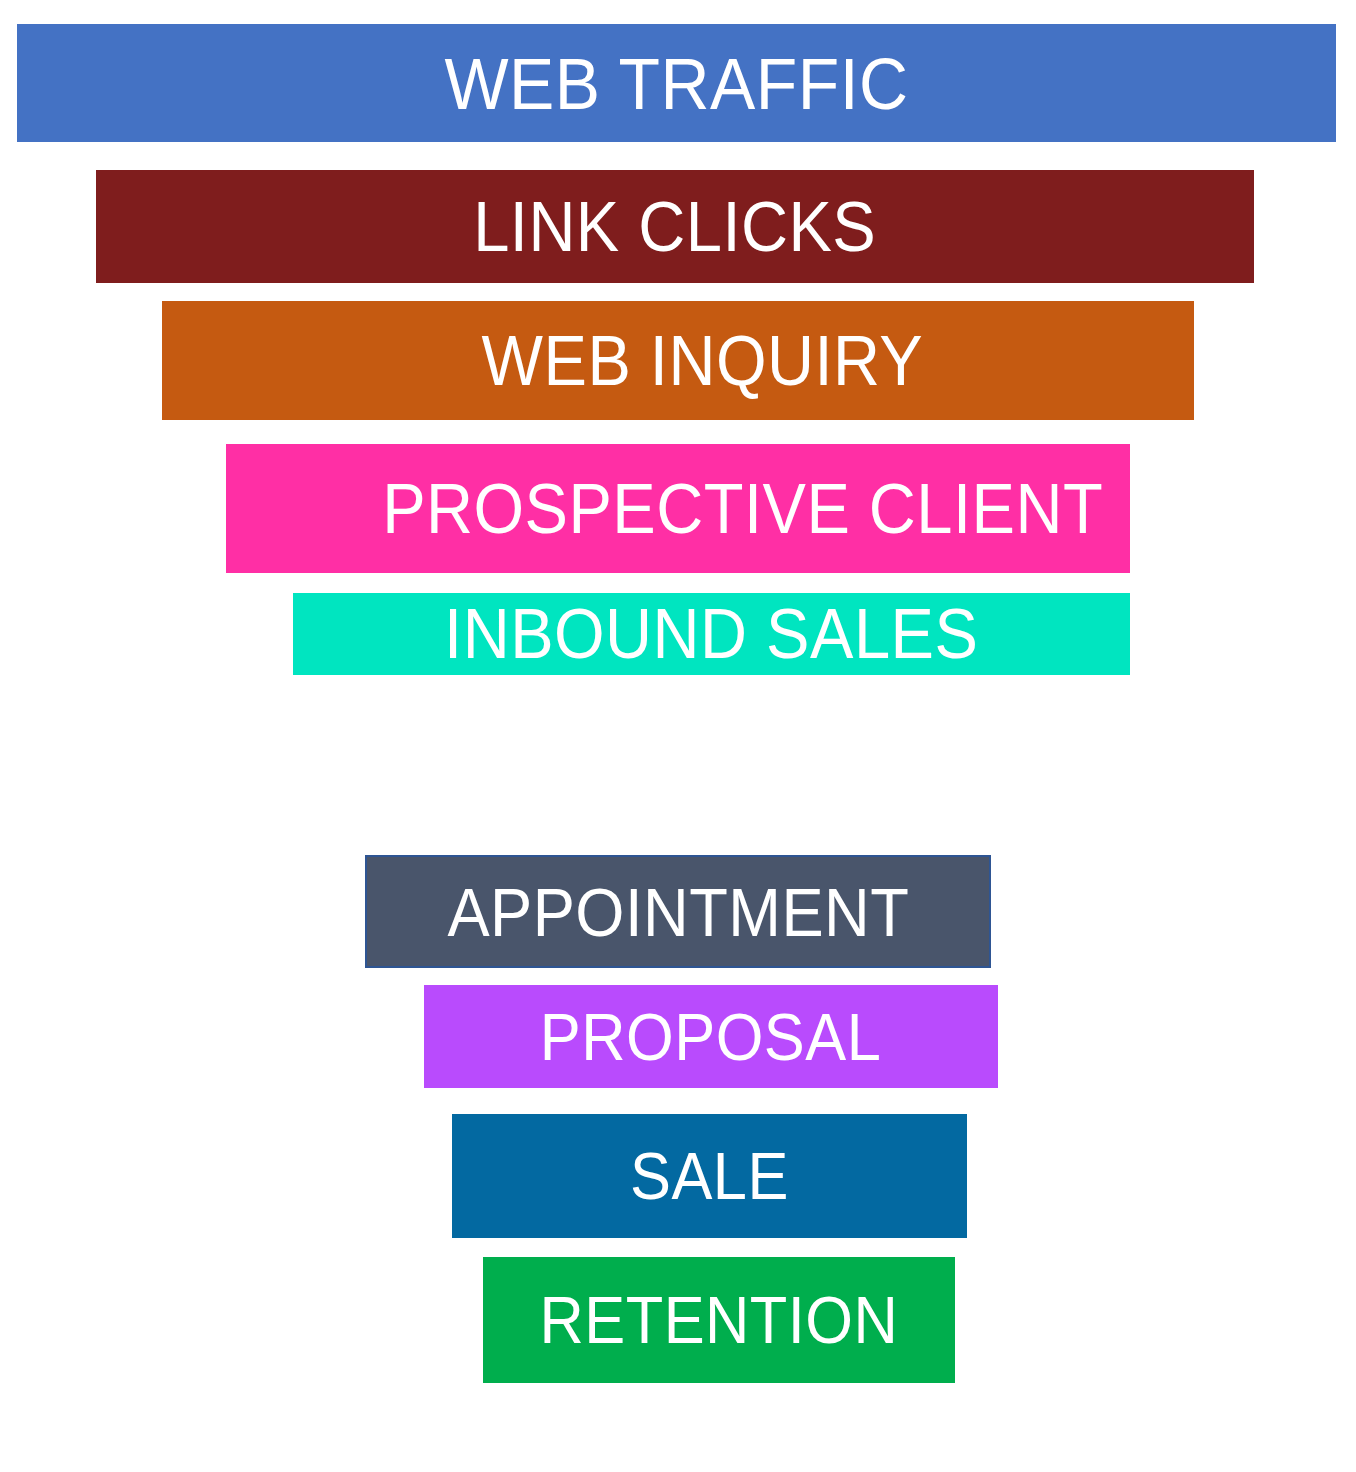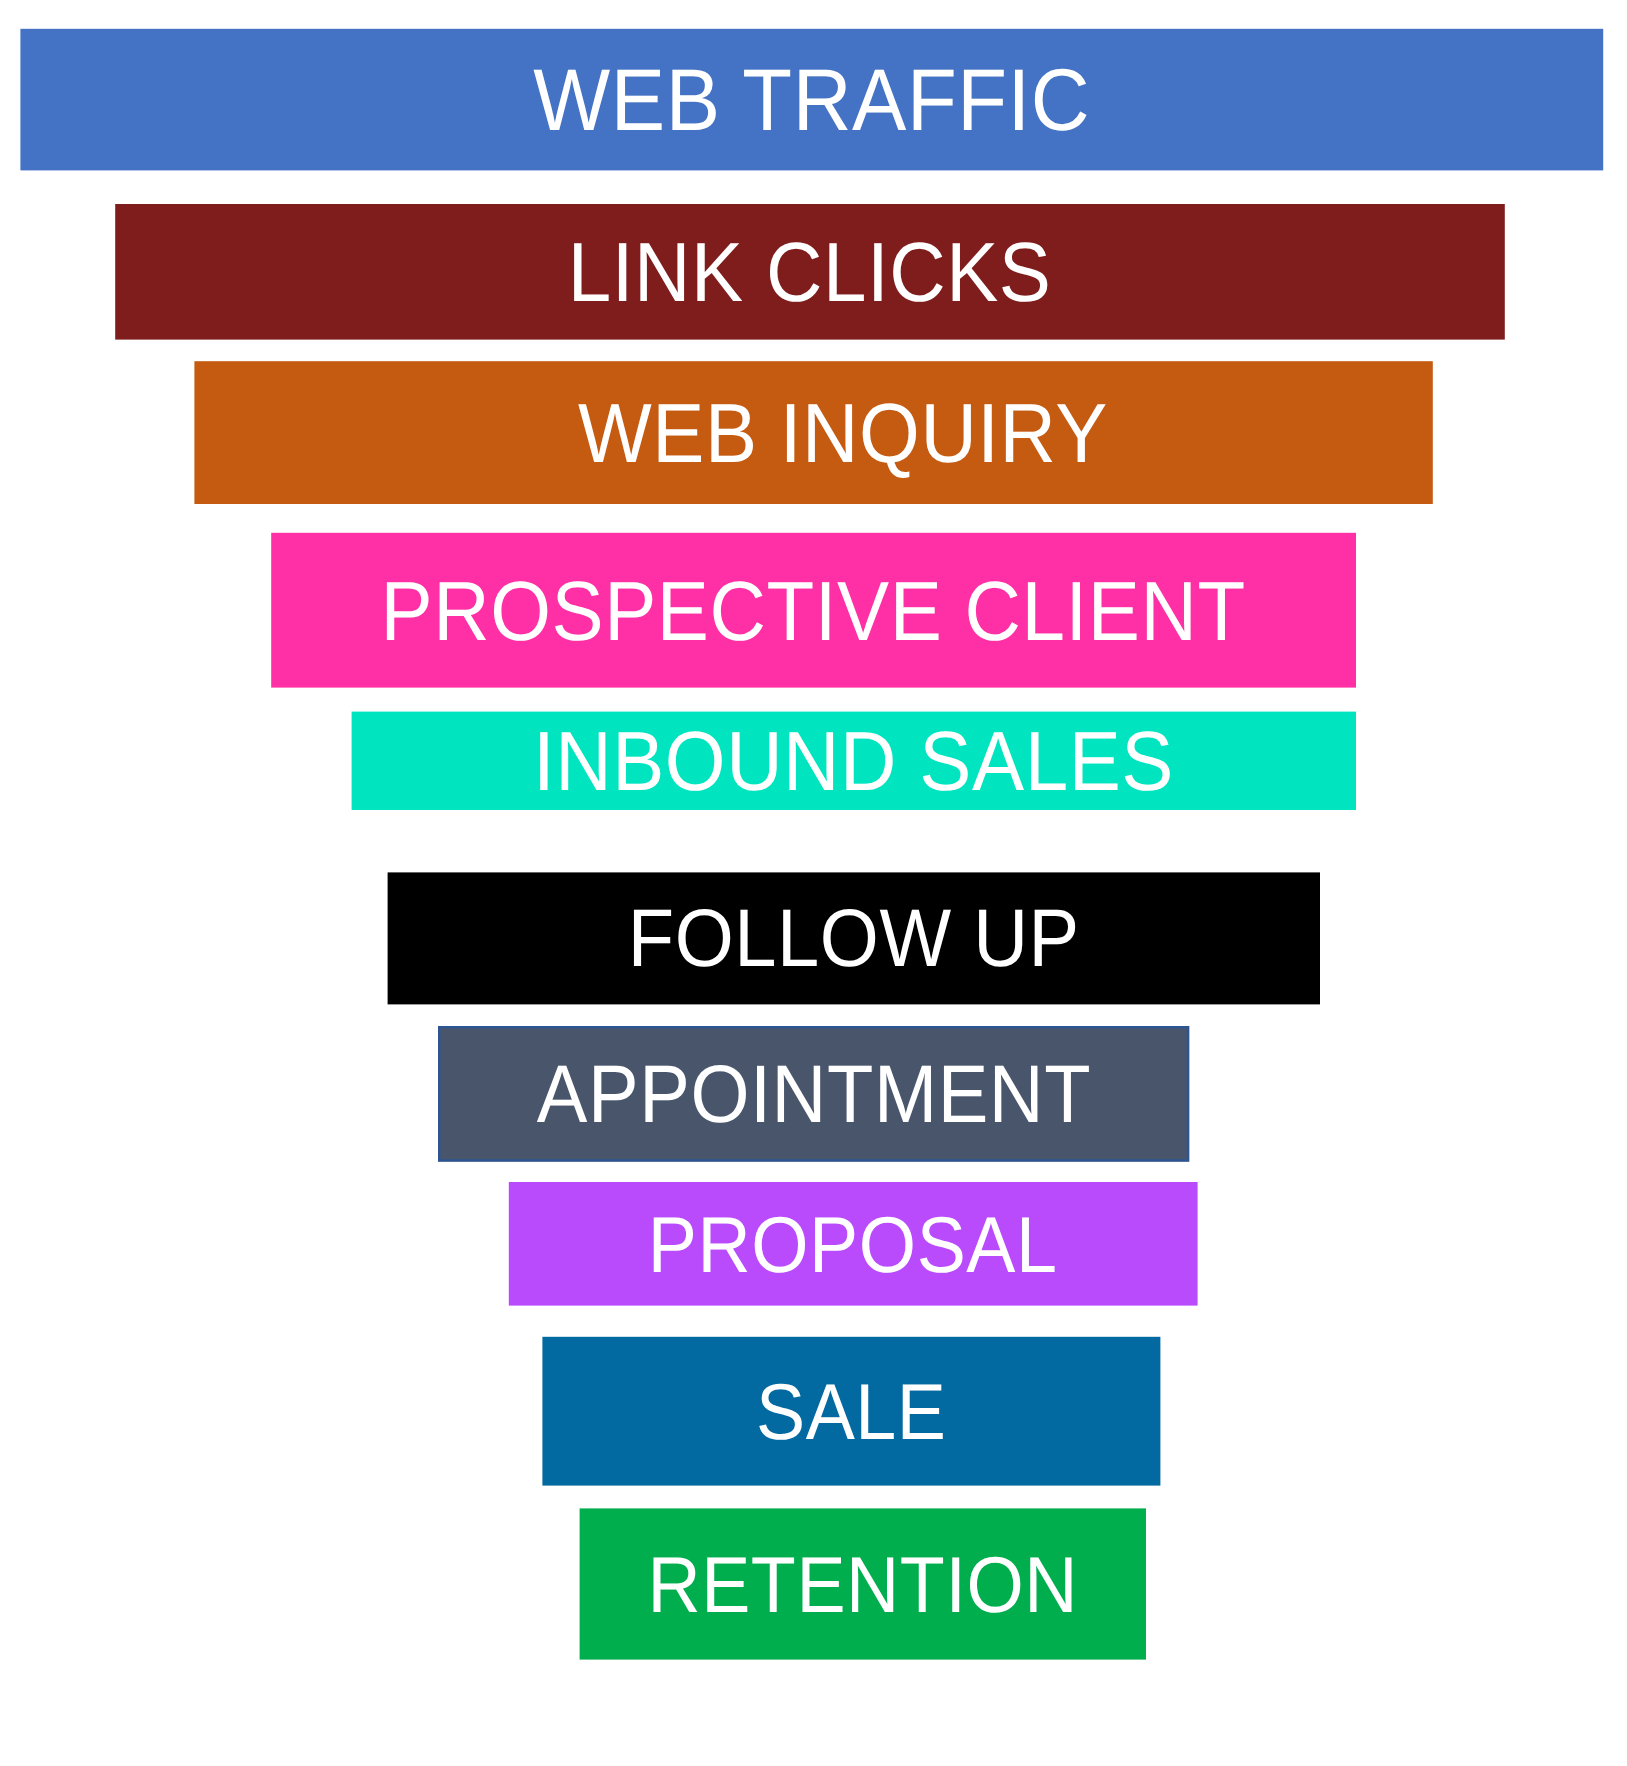--- a/index.html
+++ b/index.html
@@ -44,28 +44,25 @@
 
 <div class="funnel-stage" style="left: 17px; top: 24px; width: 1319px; height: 118px; background: rgb(68, 114, 196);">
       <span class="funnel-stage-label" style="font-size: 73px; color: rgb(255, 255, 255);">WEB TRAFFIC</span>
     </div>
     <div class="funnel-stage" style="left: 96px; top: 170px; width: 1158px; height: 113px; background: #7f1d1d;">
       <span class="funnel-stage-label" style="font-size: 70px; color: rgb(255, 255, 255);">LINK CLICKS</span>
     </div>
     <div class="funnel-stage" style="left: 162px; top: 301px; width: 1032px; height: 119px; background: rgb(197, 90, 17); padding-left: 48px;">
       <span class="funnel-stage-label" style="font-size: 70px; color: rgb(255, 255, 255);">WEB INQUIRY</span>
     </div>
-    <div class="funnel-stage" style="left: 226px; top: 444px; width: 904px; height: 129px; background: rgb(255, 47, 165);">
+    <div class="funnel-stage" style="left: 226px; top: 444px; width: 904px; height: 129px; background: rgb(255, 47, 165); justify-content: flex-end;">
       <span class="funnel-stage-label" style="font-size: 70px; color: rgb(255, 255, 255);">PROSPECTIVE CLIENT</span>
     </div>
     <div class="funnel-stage" style="left: 293px; top: 593px; width: 837px; height: 82px; background: rgb(0, 229, 192);">
       <span class="funnel-stage-label" style="font-size: 70px; color: rgb(255, 255, 255);">INBOUND SALES</span>
-    </div>
-    <div class="funnel-stage" style="left: 323px; top: 727px; width: 777px; height: 110px; background: rgb(0, 0, 0);">
-      <span class="funnel-stage-label" style="font-size: 68px; color: rgb(255, 255, 255);">FOLLOW UP</span>
     </div>
     <div class="funnel-stage" style="left: 365px; top: 855px; width: 626px; height: 113px; background: rgb(73, 85, 107); border: 2px solid rgb(46, 85, 147);">
       <span class="funnel-stage-label" style="font-size: 68px; color: rgb(255, 255, 255);">APPOINTMENT</span>
     </div>
     <div class="funnel-stage" style="left: 424px; top: 985px; width: 574px; height: 103px; background: rgb(185, 75, 253);">
       <span class="funnel-stage-label" style="font-size: 66px; color: rgb(255, 255, 255);">PROPOSAL</span>
     </div>
     <div class="funnel-stage" style="left: 452px; top: 1114px; width: 515px; height: 124px; background: #0369a1;">
       <span class="funnel-stage-label" style="font-size: 66px; color: rgb(255, 255, 255);">SALE</span>
     </div>

